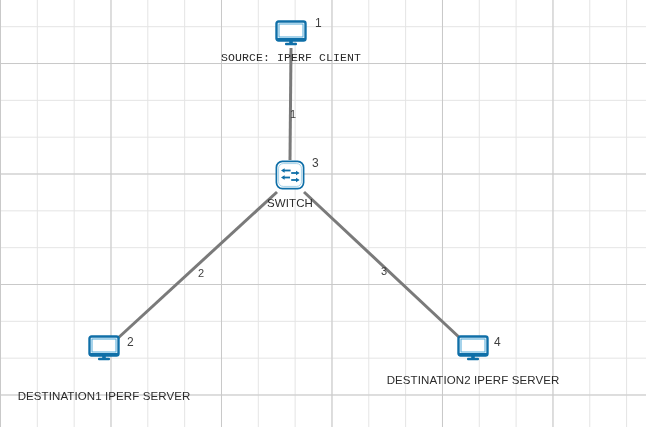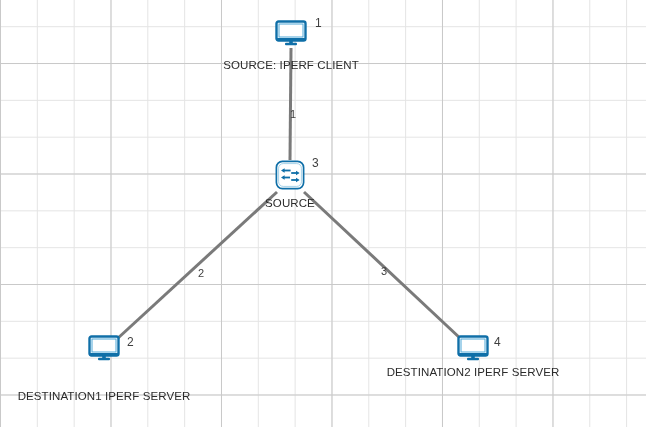--- a/index.html
+++ b/index.html
@@ -119,21 +119,21 @@
     <div class="node-icon">
       <svg class="monitor" viewBox="0 0 32 26">
         <rect x="1.5" y="1.5" width="29" height="19" rx="2" ry="2" fill="#ffffff" stroke="#0F6FA8" stroke-width="2.4"></rect>
         <rect x="4" y="4" width="24" height="13" fill="#ffffff" stroke="#4FA8D8" stroke-width="1"></rect>
         <rect x="1.5" y="18" width="29" height="2.6" fill="#0F6FA8"></rect>
         <rect x="14.2" y="20.5" width="3.6" height="2.8" fill="#0F6FA8"></rect>
         <rect x="10" y="22.8" width="12" height="2.4" rx="1" fill="#0F6FA8"></rect>
       </svg>
     </div>
     <div class="node-port" style="left:24px; top:-18px;">1</div>
-    <div class="node-caption" style="top:24px;">SOURCE: IPERF CLIENT</div>
+    <div class="node-caption" style="top:16px;font-family:Liberation Mono, monospace;">SOURCE: IPERF CLIENT</div>
   </div>
 
   <div class="node" style="left:290px; top:177px;">
     <div class="node-icon">
       <svg class="switch-ico" viewBox="0 0 30 30">
         <rect x="1.4" y="1.4" width="27.2" height="27.2" rx="6" ry="6" fill="#ffffff" stroke="#0F6FA8" stroke-width="1.7"></rect>
         <rect x="3.6" y="3.6" width="22.8" height="22.8" rx="4.6" ry="4.6" fill="none" stroke="#A8D4EA" stroke-width="1"></rect>
 
         <g fill="#0F6FA8">
           <rect x="8" y="9.6" width="7.6" height="1.8"></rect>
@@ -150,21 +150,21 @@
           <polygon points="6.0,17.5 9.6,15.2 9.6,19.8"></polygon>
         </g>
 
         <g fill="#0F6FA8">
           <rect x="16.2" y="19.1" width="7.0" height="1.8"></rect>
           <polygon points="24.6,20.0 21.0,17.7 21.0,22.3"></polygon>
         </g>
       </svg>
     </div>
     <div class="node-port" style="left:22px; top:-20px;">3</div>
-    <div class="node-caption" style="top:20px;">SOURCE</div>
+    <div class="node-caption" style="top:20px;">SWITCH</div>
   </div>
 
   <div class="node" style="left:104px; top:350px;">
     <div class="node-icon">
       <svg class="monitor" viewBox="0 0 32 26">
         <rect x="1.5" y="1.5" width="29" height="19" rx="2" ry="2" fill="#ffffff" stroke="#0F6FA8" stroke-width="2.4"></rect>
         <rect x="4" y="4" width="24" height="13" fill="#ffffff" stroke="#4FA8D8" stroke-width="1"></rect>
         <rect x="1.5" y="18" width="29" height="2.6" fill="#0F6FA8"></rect>
         <rect x="14.2" y="20.5" width="3.6" height="2.8" fill="#0F6FA8"></rect>
         <rect x="10" y="22.8" width="12" height="2.4" rx="1" fill="#0F6FA8"></rect>
@@ -178,16 +178,16 @@
     <div class="node-icon">
       <svg class="monitor" viewBox="0 0 32 26">
         <rect x="1.5" y="1.5" width="29" height="19" rx="2" ry="2" fill="#ffffff" stroke="#0F6FA8" stroke-width="2.4"></rect>
         <rect x="4" y="4" width="24" height="13" fill="#ffffff" stroke="#4FA8D8" stroke-width="1"></rect>
         <rect x="1.5" y="18" width="29" height="2.6" fill="#0F6FA8"></rect>
         <rect x="14.2" y="20.5" width="3.6" height="2.8" fill="#0F6FA8"></rect>
         <rect x="10" y="22.8" width="12" height="2.4" rx="1" fill="#0F6FA8"></rect>
       </svg>
     </div>
     <div class="node-port" style="left:21px; top:-14px;">4</div>
-    <div class="node-caption" style="top:16px;">DESTINATION2 IPERF SERVER</div>
+    <div class="node-caption" style="top:24px;">DESTINATION2 IPERF SERVER</div>
   </div>
 
 </div>
 
 </body></html>

